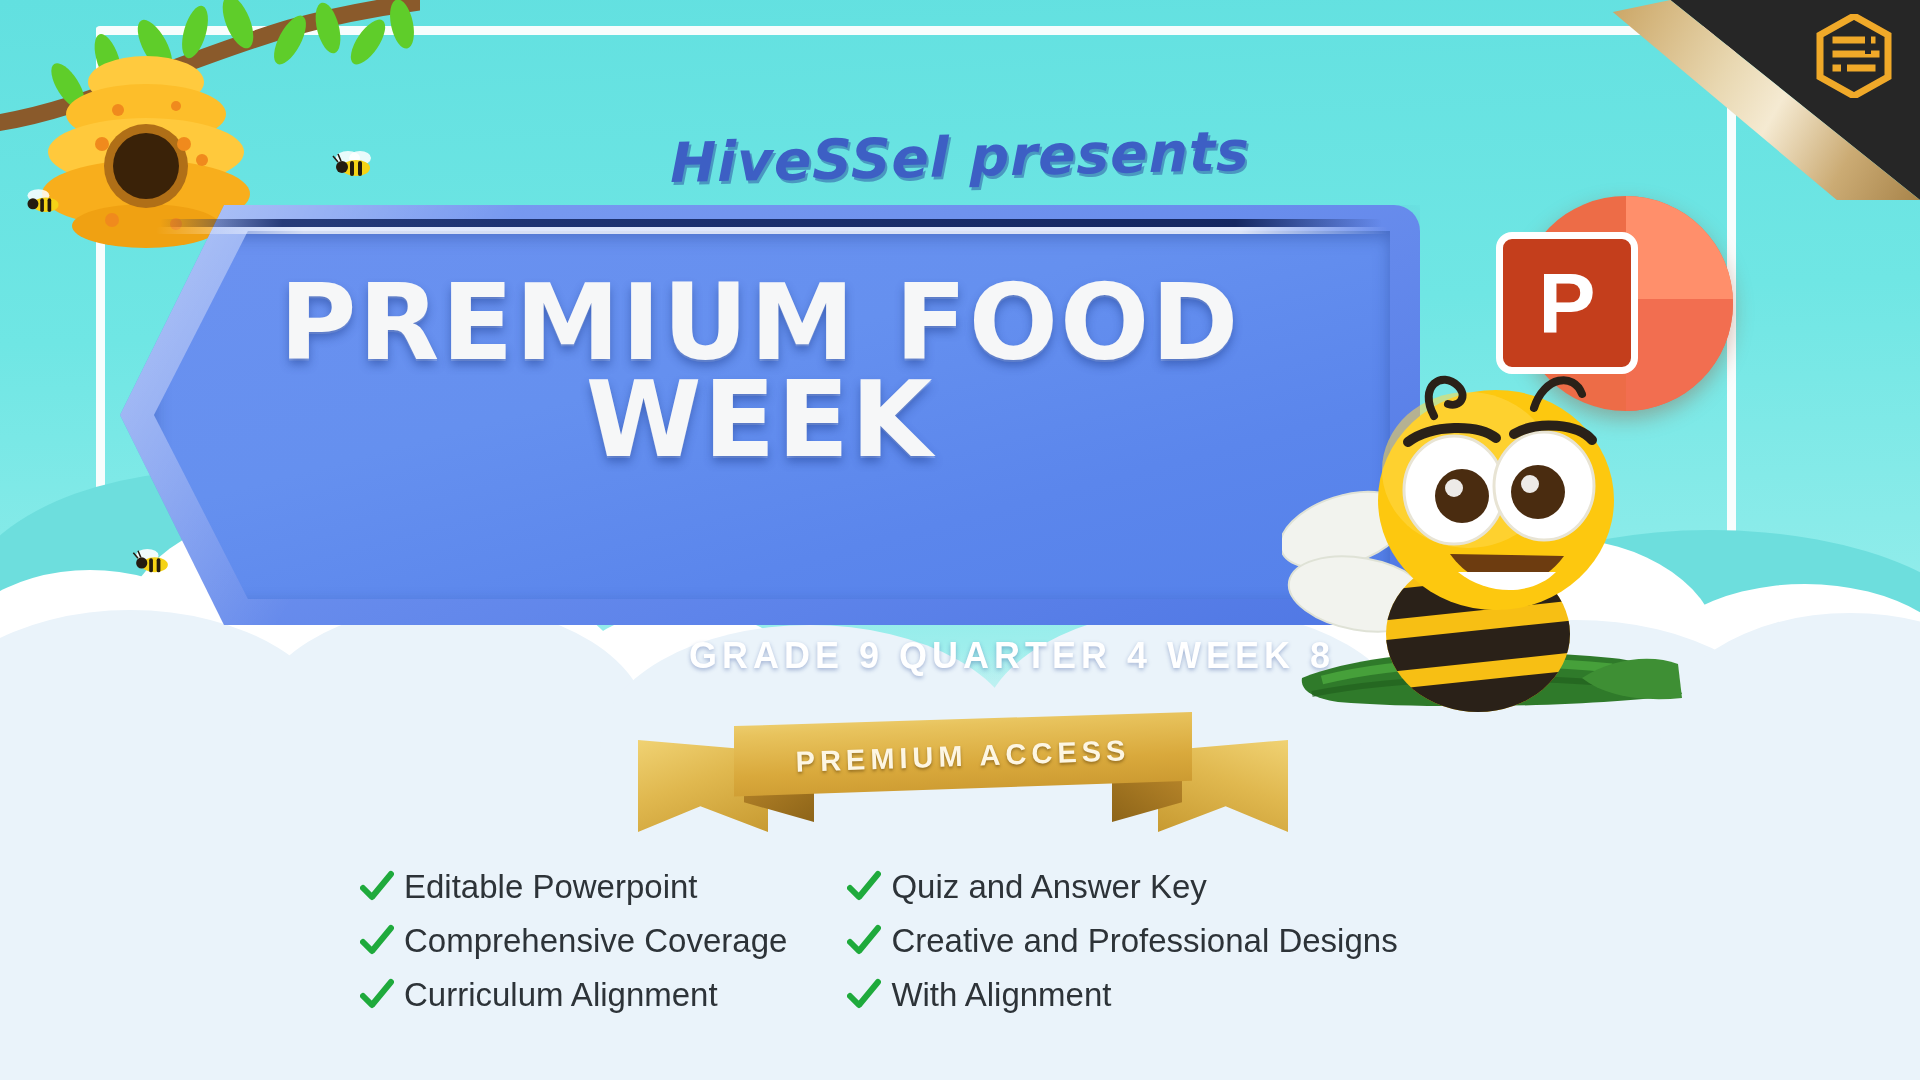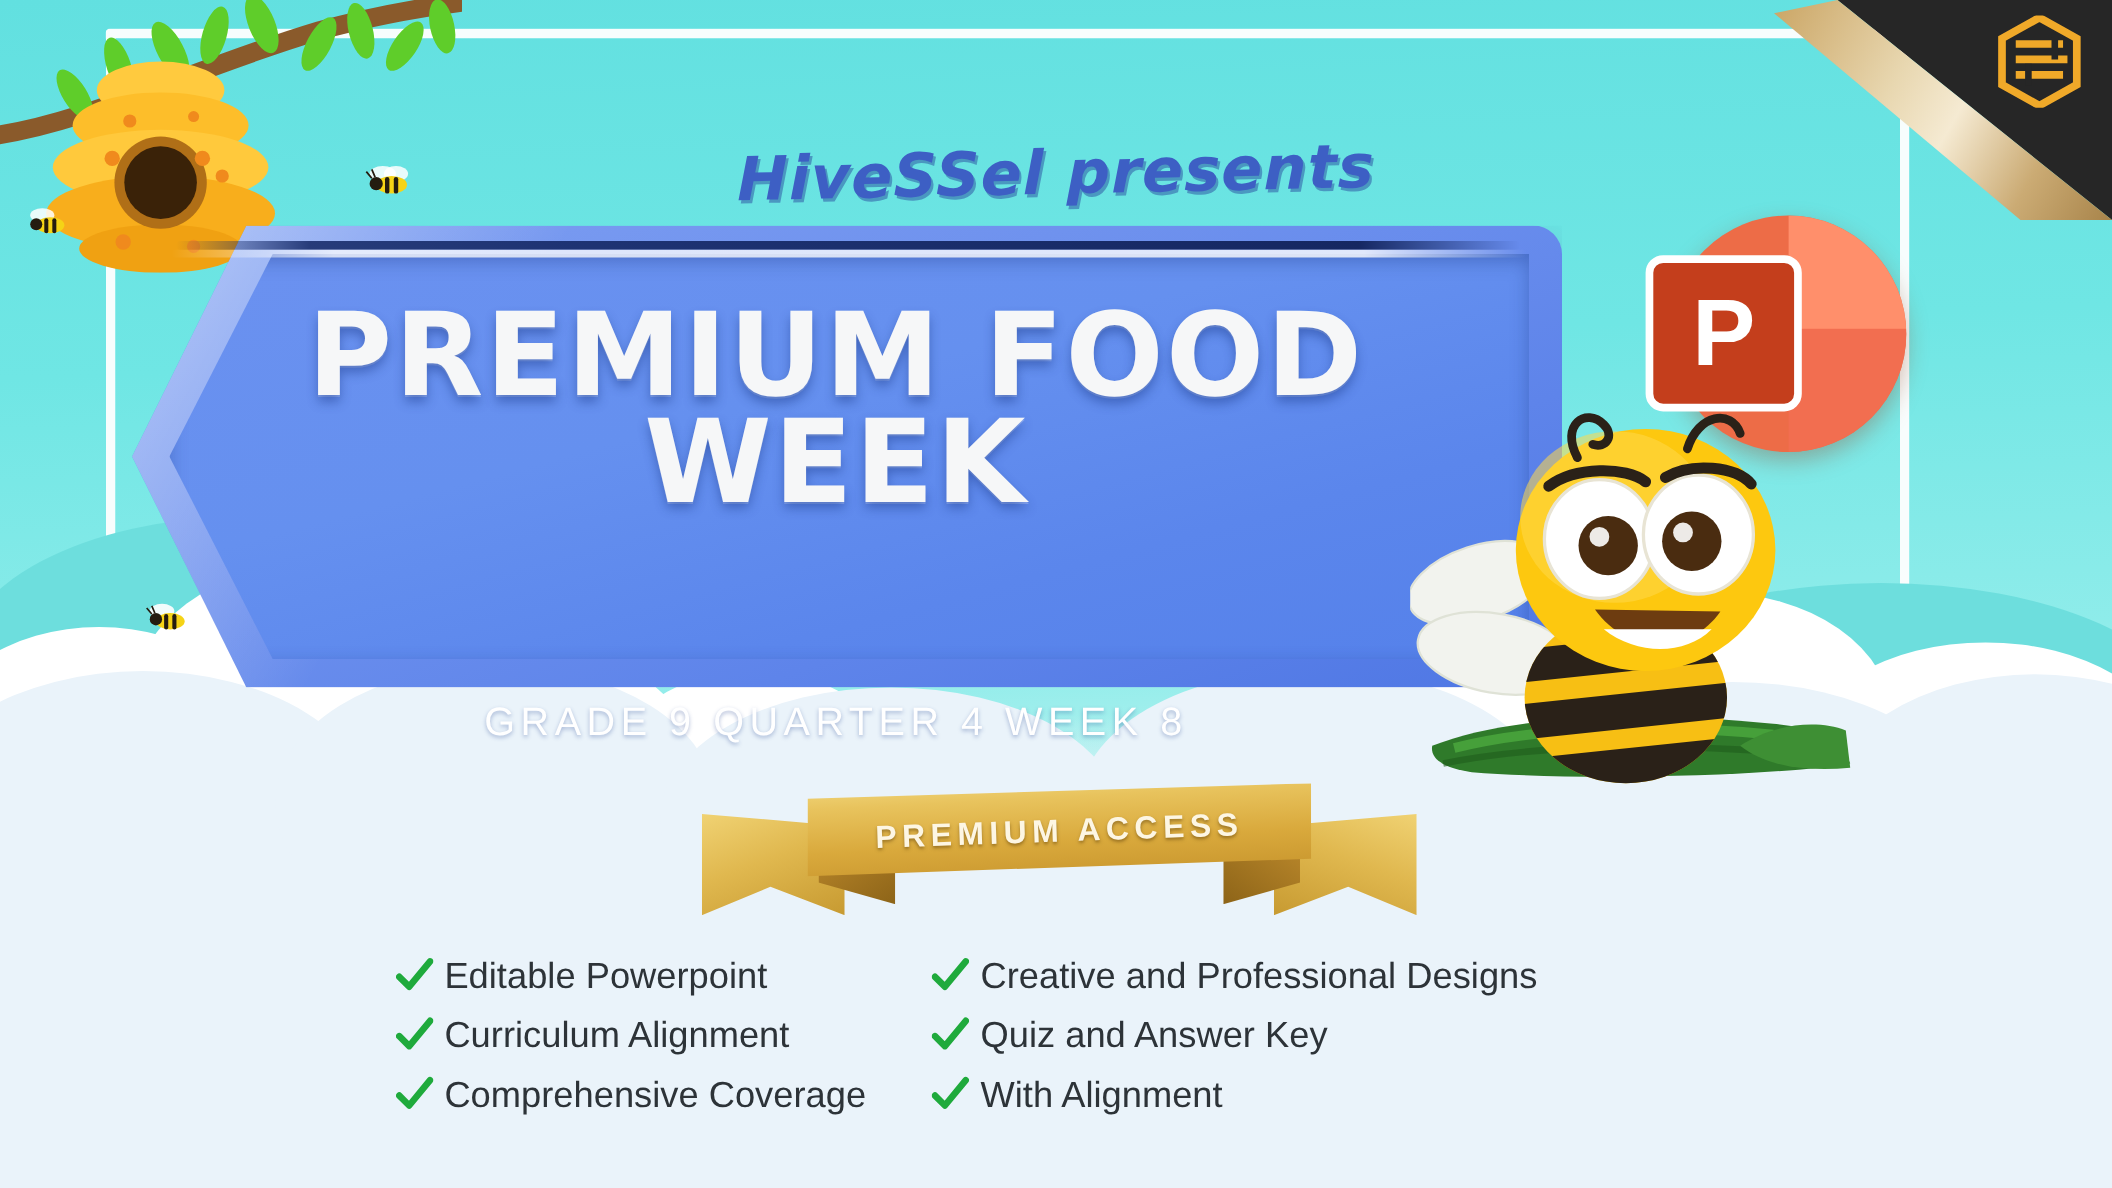--- a/index.html
+++ b/index.html
@@ -82,23 +82,23 @@
     position:absolute; left:185px; top:275px; width:1150px; text-align:center;
     font-family:"DejaVu Sans", sans-serif;
     font-weight:bold;
     font-size:105px; line-height:.92;
     color:#f6f7f8;
     letter-spacing:2px;
     text-shadow:0 6px 10px rgba(25,55,135,.45), 0 2px 0 rgba(255,255,255,.25);
   }
   .main-title .l2 { display:block; }
   .grade-line {
-    position:absolute; left:185px; top:635px; width:1150px; text-align:center;
+    position:absolute; left:185px; top:635px; width:1150px; text-align:right;
     font-family:"Liberation Sans", sans-serif;
-    font-weight:normal; font-size:36px; letter-spacing:5px;
+    font-weight:bold; font-size:36px; letter-spacing:5px;
     color:#ffffff;
     text-shadow:0 2px 4px rgba(30,60,140,.35);
   }
 
   
   .ribbon { position:absolute; left:638px; top:712px; width:650px; height:110px; }
   .rib-tail-l, .rib-tail-r { position:absolute; top:28px; width:130px; height:92px; }
   .rib-tail-l {
     left:0;
     background:linear-gradient(160deg,#f0d273 0%,#e0b84f 45%,#c79a31 100%);
@@ -382,54 +382,54 @@
             </svg>
         </span>
         <span class="flabel">Editable Powerpoint</span>
       </div>
       <div class="frow">
         <span class="check">
           <svg width="34" height="34" viewBox="0 0 34 34">
               <path d="M3 18 L12 27 L31 4" stroke="#1faa3c" stroke-width="6" fill="none" stroke-linecap="round" stroke-linejoin="round"></path>
             </svg>
         </span>
+        <span class="flabel">Comprehensive Coverage</span>
+      </div>
+      <div class="frow">
+        <span class="check">
+          <svg width="34" height="34" viewBox="0 0 34 34">
+              <path d="M3 18 L12 27 L31 4" stroke="#1faa3c" stroke-width="6" fill="none" stroke-linecap="round" stroke-linejoin="round"></path>
+            </svg>
+        </span>
         <span class="flabel">Curriculum Alignment</span>
       </div>
-      <div class="frow">
-        <span class="check">
-          <svg width="34" height="34" viewBox="0 0 34 34">
-              <path d="M3 18 L12 27 L31 4" stroke="#1faa3c" stroke-width="6" fill="none" stroke-linecap="round" stroke-linejoin="round"></path>
-            </svg>
-        </span>
-        <span class="flabel">Comprehensive Coverage</span>
-      </div>
     </div>
 
     <div class="fcol right">
       <div class="frow">
         <span class="check">
           <svg width="34" height="34" viewBox="0 0 34 34">
               <path d="M3 18 L12 27 L31 4" stroke="#1faa3c" stroke-width="6" fill="none" stroke-linecap="round" stroke-linejoin="round"></path>
             </svg>
         </span>
+        <span class="flabel">Quiz and Answer Key</span>
+      </div>
+      <div class="frow">
+        <span class="check">
+          <svg width="34" height="34" viewBox="0 0 34 34">
+              <path d="M3 18 L12 27 L31 4" stroke="#1faa3c" stroke-width="6" fill="none" stroke-linecap="round" stroke-linejoin="round"></path>
+            </svg>
+        </span>
         <span class="flabel">Creative and Professional Designs</span>
       </div>
       <div class="frow">
         <span class="check">
           <svg width="34" height="34" viewBox="0 0 34 34">
               <path d="M3 18 L12 27 L31 4" stroke="#1faa3c" stroke-width="6" fill="none" stroke-linecap="round" stroke-linejoin="round"></path>
             </svg>
         </span>
-        <span class="flabel">Quiz and Answer Key</span>
-      </div>
-      <div class="frow">
-        <span class="check">
-          <svg width="34" height="34" viewBox="0 0 34 34">
-              <path d="M3 18 L12 27 L31 4" stroke="#1faa3c" stroke-width="6" fill="none" stroke-linecap="round" stroke-linejoin="round"></path>
-            </svg>
-        </span>
         <span class="flabel">With Alignment</span>
       </div>
     </div>
 
   </div>
 
 </div>
 
 </body></html>

